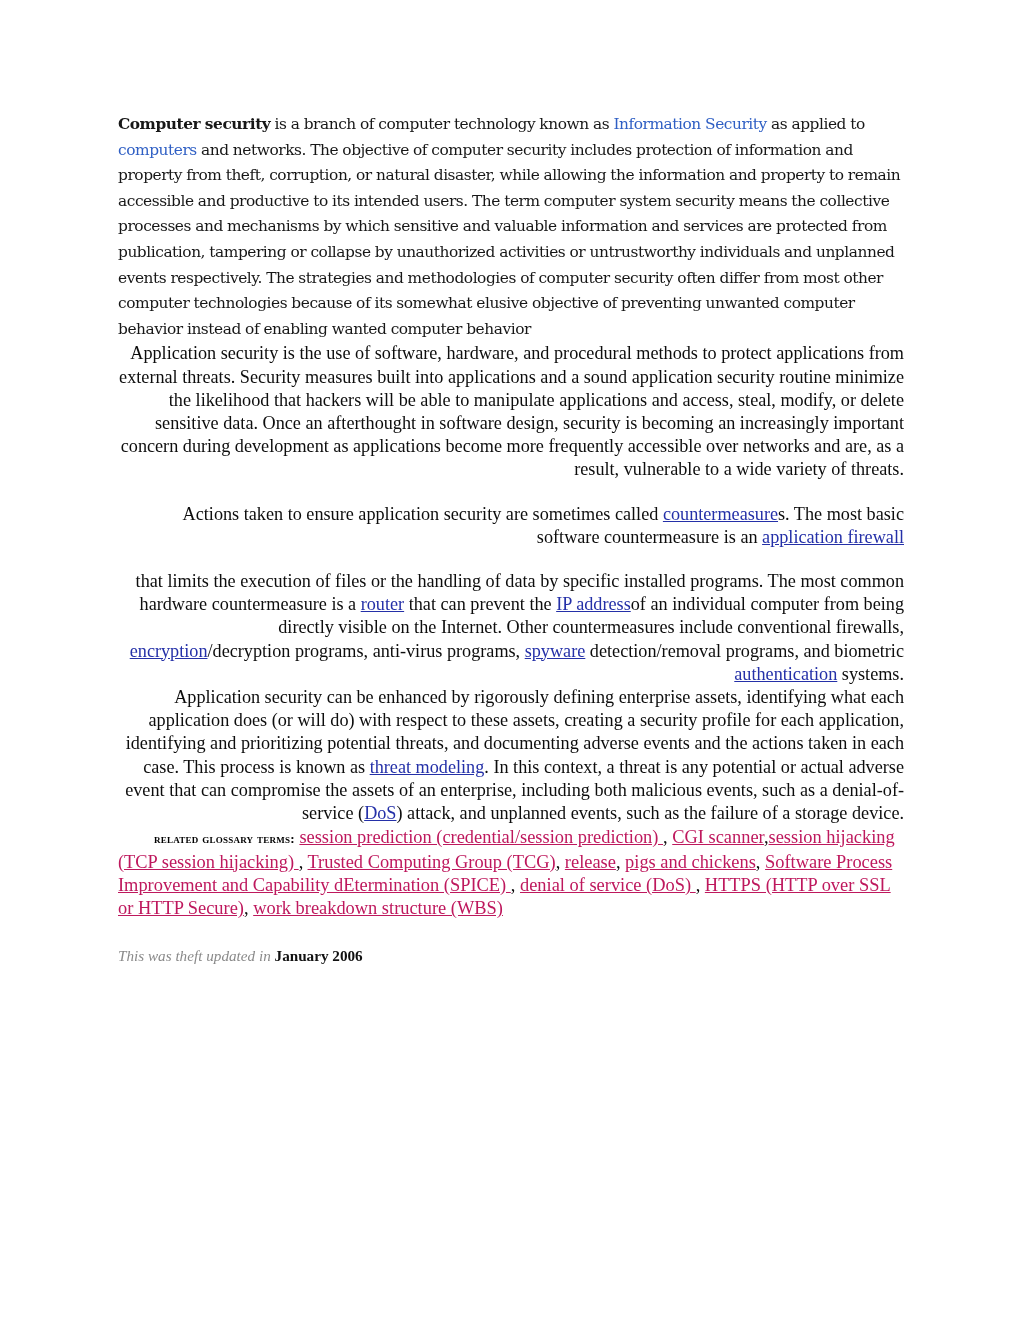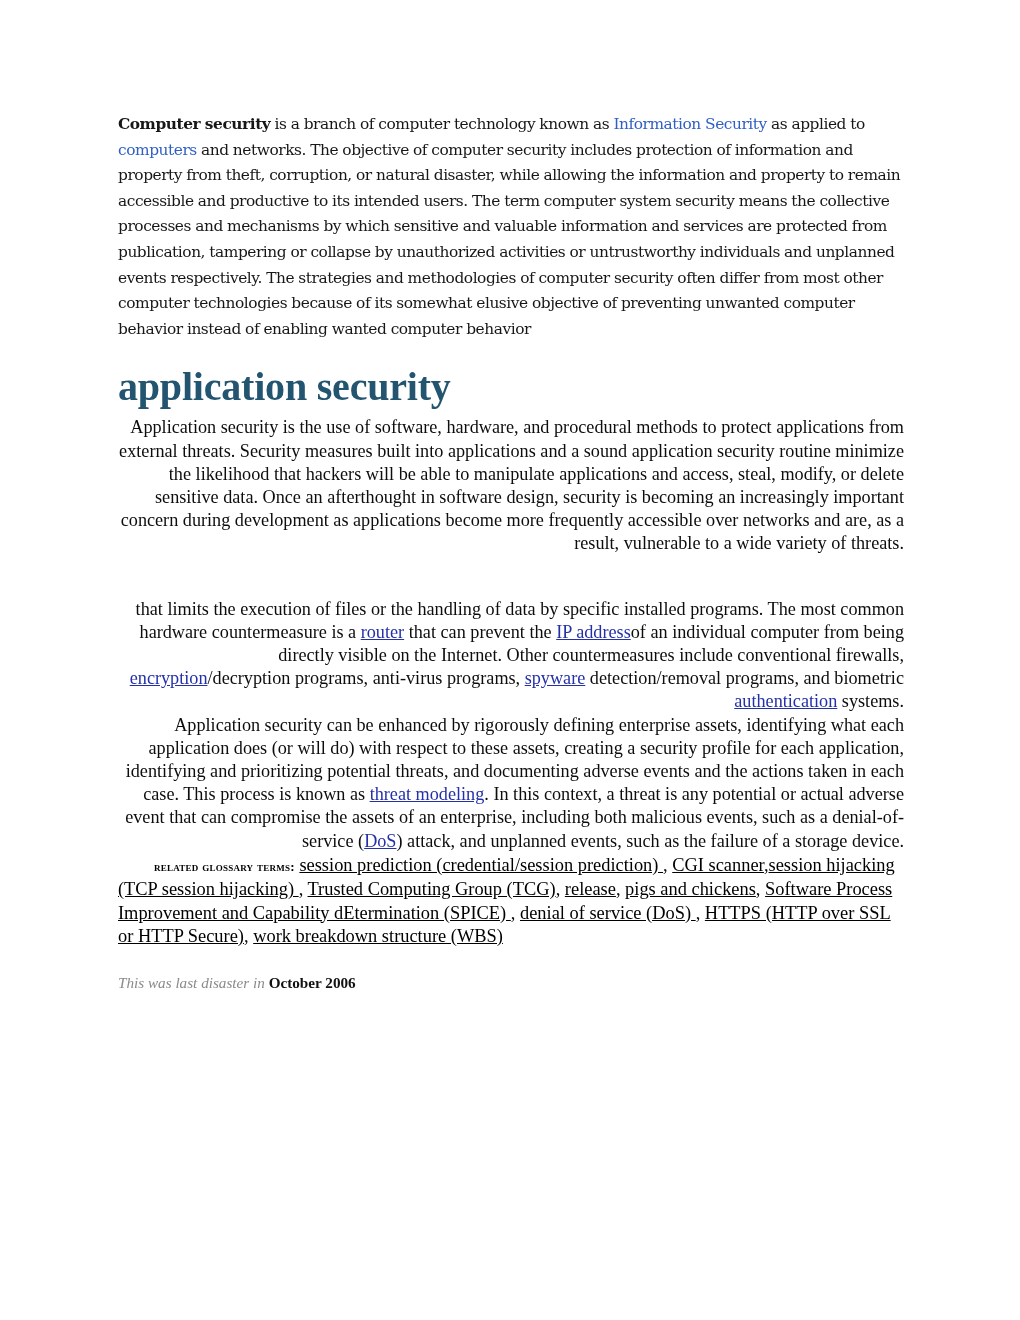--- a/index.html
+++ b/index.html
@@ -92,21 +92,21 @@
   .related-label {
     font-size: 13.2px;
     font-weight: bold;
     font-variant: small-caps;
     letter-spacing: 0.25px;
     color: #000000;
     text-transform: lowercase;
     margin-left: 36px;
   }
   .related .ln {
-    color: #000000;
+    color: #be185d;
   }
   .related .sep {
     color: #0d0d0d;
     text-decoration: none;
   }
 
   
   .updated {
     margin-top: 25px;
     font-family: "Liberation Serif", "DejaVu Serif", serif;
@@ -123,33 +123,33 @@
   }
 </style>
 </head>
 <body>
 
 <div class="page">
   <div class="content">
 
     <p class="intro"><b>Computer security</b><span> is a branch of computer technology known as </span><span class="link">Information Security</span><span> as applied to </span><span class="link">computers</span><span> and networks. The objective of computer security includes protection of information and property from theft, corruption, or natural disaster, while allowing the information and property to remain accessible and productive to its intended users. The term computer system security means the collective processes and mechanisms by which sensitive and valuable information and services are protected from publication, tampering or collapse by unauthorized activities or untrustworthy individuals and unplanned events respectively. The strategies and methodologies of computer security often differ from most other computer technologies because of its somewhat elusive objective of preventing unwanted computer behavior instead of enabling wanted computer behavior</span></p>
 
-    <h1 class="heading">application security</h1>
 
     <p class="body-p">Application security is the use of software, hardware, and procedural methods to protect applications from external threats. Security measures built into applications and a sound application security routine minimize the likelihood that hackers will be able to manipulate applications and access, steal, modify, or delete sensitive data. Once an afterthought in software design, security is becoming an increasingly important concern during development as applications become more frequently accessible over networks and are, as a result, vulnerable to a wide variety of threats.</p>
 
     <div class="gap"></div>
 
+    <p class="body-p"><span>Actions taken to ensure application security are sometimes called </span><span class="ln">countermeasure</span><span>s. The most basic software countermeasure is an </span><span class="ln">application firewall</span></p>
 
     <div class="gap"></div>
 
     <p class="body-p"><span>that limits the execution of files or the handling of data by specific installed programs. The most common hardware countermeasure is a </span><span class="ln">router</span><span> that can prevent the </span><span class="ln">IP address</span><span>of an individual computer from being directly visible on the Internet. Other countermeasures include conventional firewalls, </span><span class="ln">encryption</span><span>/decryption programs, anti-virus programs, </span><span class="ln">spyware</span><span> detection/removal programs, and biometric </span><span class="ln">authentication</span><span> systems.</span></p>
 
     <p class="body-p"><span>Application security can be enhanced by rigorously defining enterprise assets, identifying what each application does (or will do) with respect to these assets, creating a security profile for each application, identifying and prioritizing potential threats, and documenting adverse events and the actions taken in each case. This process is known as </span><span class="ln">threat modeling</span><span>. In this context, a threat is any potential or actual adverse event that can compromise the assets of an enterprise, including both malicious events, such as a denial-of-service (</span><span class="ln">DoS</span><span>) attack, and unplanned events, such as the failure of a storage device.</span></p>
 
     <p class="related">
       <span class="related-label">Related Glossary Terms:</span><span id="related-terms"> <span class="ln">session prediction (credential/session prediction) </span><span class="sep">, </span><span class="ln">CGI scanner</span><span class="sep">,</span><span class="ln">session hijacking (TCP session hijacking) </span><span class="sep">, </span><span class="ln">Trusted Computing Group (TCG)</span><span class="sep">, </span><span class="ln">release</span><span class="sep">, </span><span class="ln">pigs and chickens</span><span class="sep">, </span><span class="ln">Software Process Improvement and Capability dEtermination (SPICE) </span><span class="sep">, </span><span class="ln">denial of service (DoS) </span><span class="sep">, </span><span class="ln">HTTPS (HTTP over SSL or HTTP Secure)</span><span class="sep">, </span><span class="ln">work breakdown structure (WBS)</span></span>
     </p>
 
-    <p class="updated"><span class="lbl">This was last disaster in </span><span class="val">October 2006</span></p>
+    <p class="updated"><span class="lbl">This was theft updated in </span><span class="val">January 2006</span></p>
 
   </div>
 </div>
 
 </body></html>

